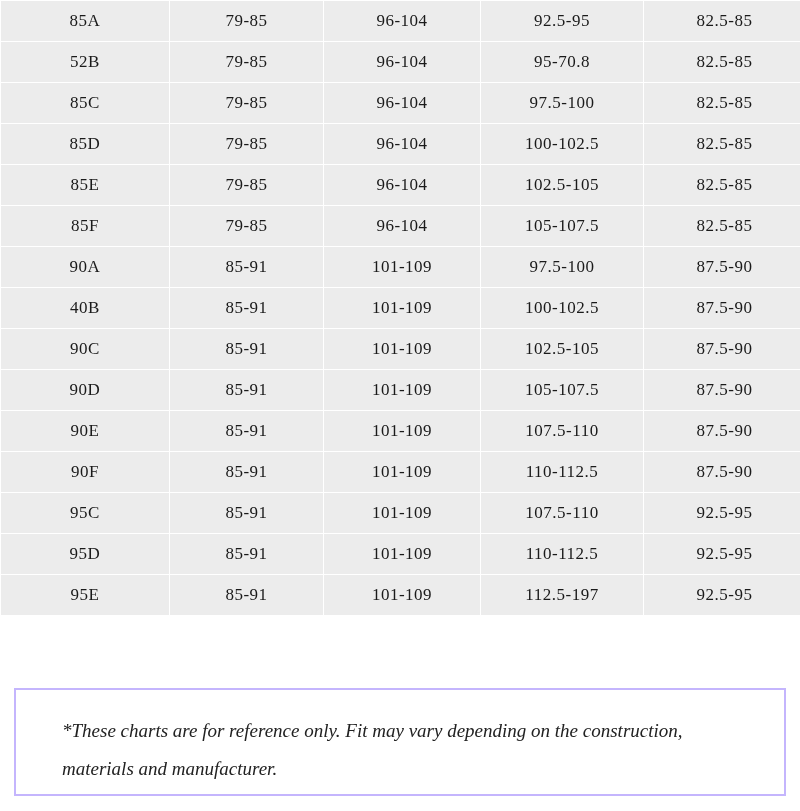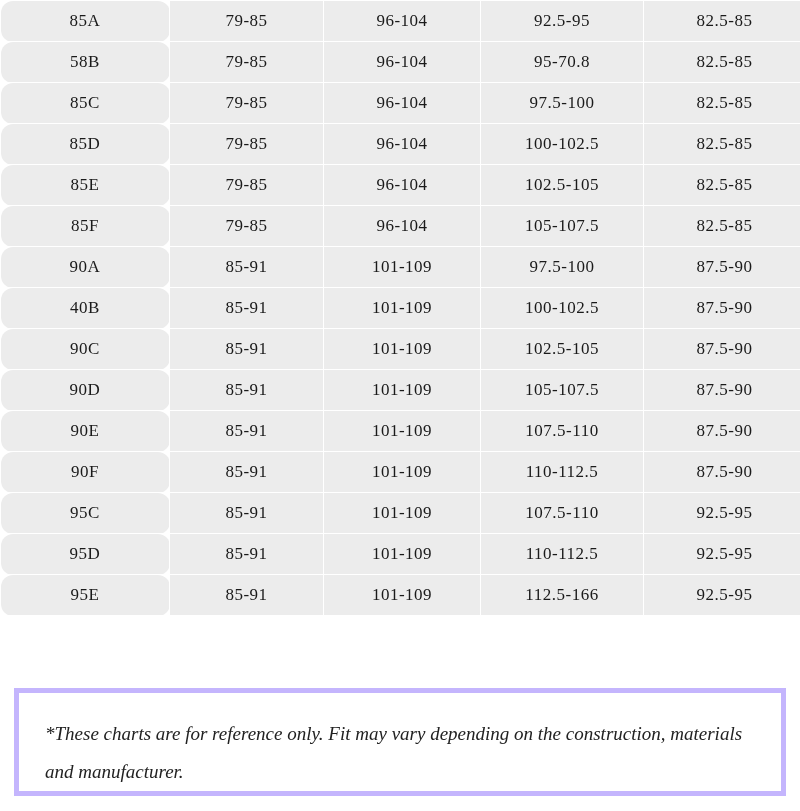--- a/index.html
+++ b/index.html
@@ -29,35 +29,36 @@
     background: #ececec;
     border: 1px solid #ffffff;
     text-align: center;
     vertical-align: middle;
     font-size: 17px;
     color: #1a1a1a;
     font-family: "Liberation Serif", serif;
     letter-spacing: 0.5px;
     padding: 0;
   }
-  table.size-table td.col-0 { width: 168px; border-radius: 12px; }
+  table.size-table td.col-0 { width: 168px; }
   table.size-table td.col-1 { width: 153px; }
   table.size-table td.col-2 { width: 156px; }
   table.size-table td.col-3 { width: 162px; }
   table.size-table td.col-4 { width: 161px; }
 
   .note-box {
     position: absolute;
     left: 14px;
     right: 14px;
     top: 688px;
     height: 108px;
-    border: 5px solid #c4b5fd;
+    border: 2px solid #c4b5fd;
     box-sizing: border-box;
     background: #ffffff;
+    padding-left: 20px;
   }
   .note-text {
     padding: 22px 26px 0 26px;
     font-style: italic;
     font-size: 19px;
     line-height: 38px;
     color: #222222;
     font-family: "Liberation Serif", serif;
   }
 </style>
@@ -71,21 +72,21 @@
 
       <tr>
         <td class="col-0">85A</td>
         <td class="col-1">79-85</td>
         <td class="col-2">96-104</td>
         <td class="col-3">92.5-95</td>
         <td class="col-4">82.5-85</td>
       </tr>
 
       <tr>
-        <td class="col-0">58B</td>
+        <td class="col-0">52B</td>
         <td class="col-1">79-85</td>
         <td class="col-2">96-104</td>
         <td class="col-3">95-70.8</td>
         <td class="col-4">82.5-85</td>
       </tr>
 
       <tr>
         <td class="col-0">85C</td>
         <td class="col-1">79-85</td>
         <td class="col-2">96-104</td>
@@ -178,21 +179,21 @@
         <td class="col-1">85-91</td>
         <td class="col-2">101-109</td>
         <td class="col-3">110-112.5</td>
         <td class="col-4">92.5-95</td>
       </tr>
 
       <tr>
         <td class="col-0">95E</td>
         <td class="col-1">85-91</td>
         <td class="col-2">101-109</td>
-        <td class="col-3">112.5-166</td>
+        <td class="col-3">112.5-197</td>
         <td class="col-4">92.5-95</td>
       </tr>
 
     </tbody>
   </table>
 
   <div class="note-box">
     <div class="note-text">*These charts are for reference only. Fit may vary depending on the construction, materials and manufacturer.</div>
   </div>
 

